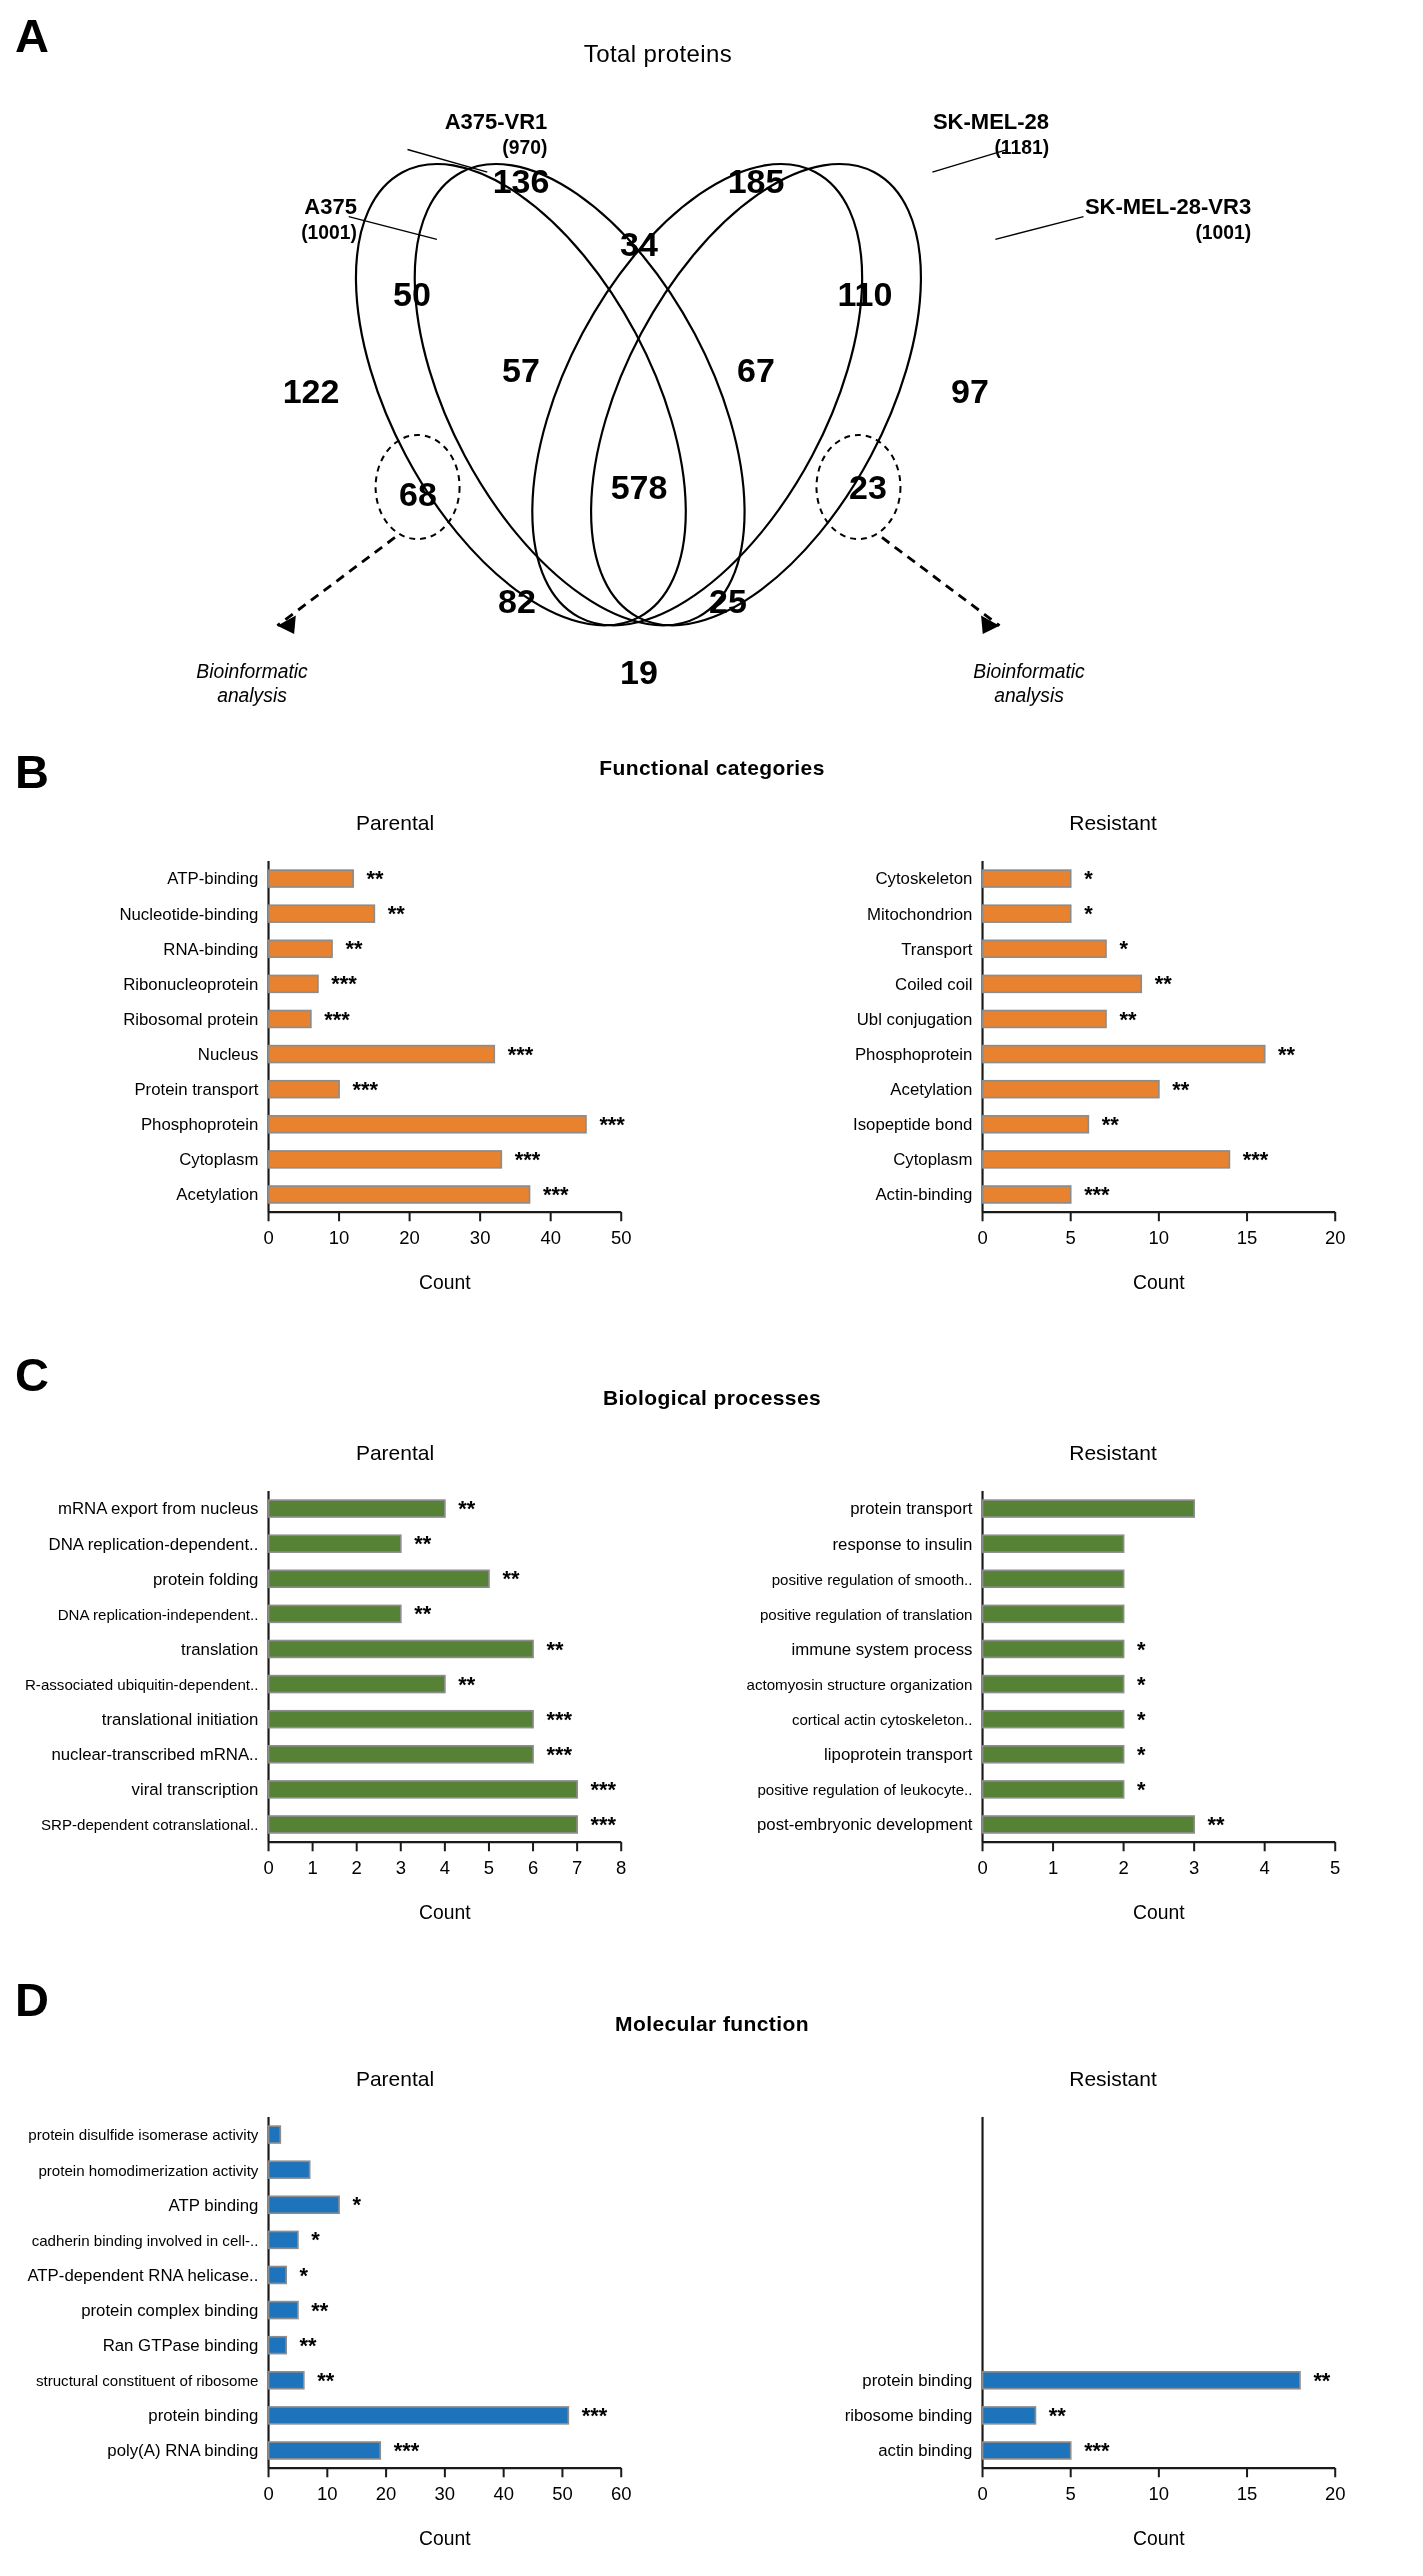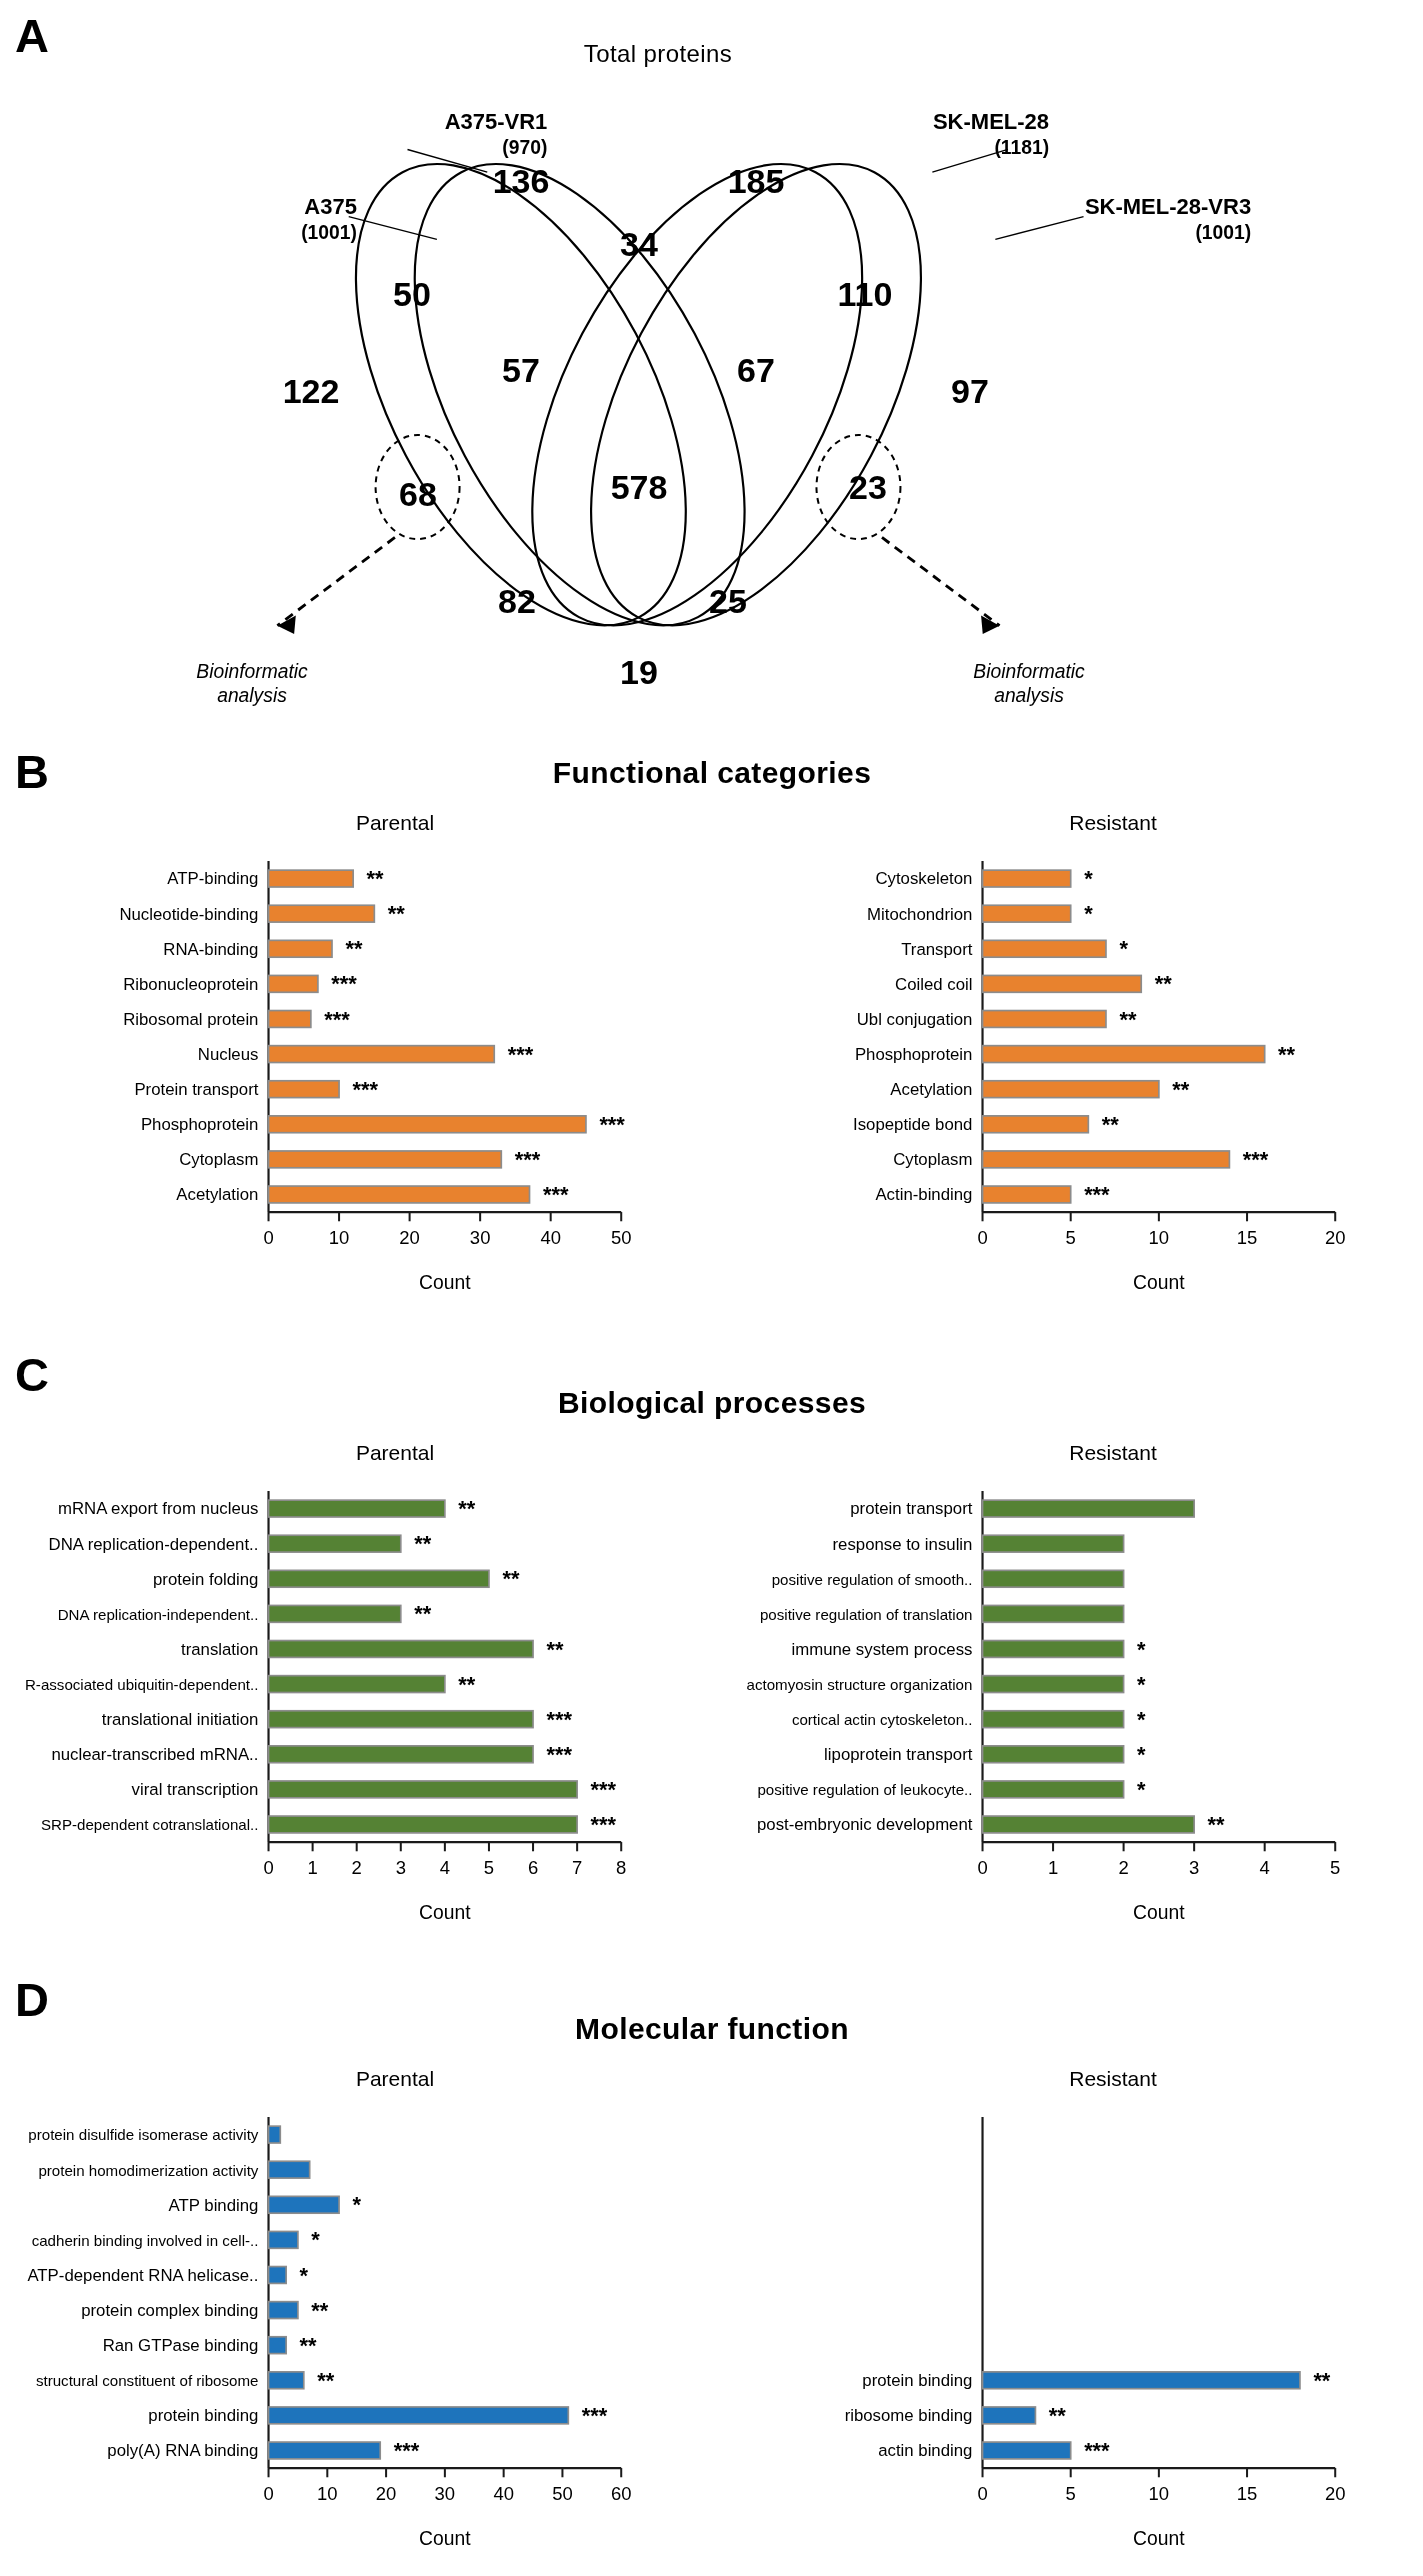--- a/index.html
+++ b/index.html
@@ -1,18 +1,18 @@
 <!DOCTYPE html>
 <html style="font-size:13.4px"><head>
 <meta charset="utf-8">
 <style>
   html,body{margin:0;padding:0;background:#fff;}
   body{width:1423px;height:2576px;position:relative;font-family:"Liberation Sans",sans-serif;color:#000;}
   .panel-letter{position:absolute;font-size:47px;font-weight:bold;line-height:1;}
-  .panel-title{position:absolute;font-size:30px;font-weight:bold;text-align:center;letter-spacing:0.4px;}
+  .panel-title{position:absolute;font-size:21px;font-weight:bold;text-align:center;letter-spacing:0.4px;}
   .group-title{position:absolute;font-size:21px;text-align:center;}
   .venn-wrap{position:absolute;left:0;top:0;width:1423px;height:739px;}
   .venn-num{position:absolute;font-size:34px;font-weight:bold;transform:translate(-50%,-50%);white-space:nowrap;}
   .venn-lbl{position:absolute;font-size:22px;font-weight:bold;text-align:right;transform:translateX(-50%);white-space:nowrap;line-height:1.25;}
   .venn-lbl .cnt{font-size:19.3px;font-weight:bold;display:block;}
   .venn-note{position:absolute;font-size:19.3px;font-style:italic;text-align:center;line-height:1.25;transform:translateX(-50%);white-space:nowrap;}
   .chart{position:absolute;}
   .chart svg{display:block;}
   .tick-lbl{font-size:22px;fill:#000;font-family:"Liberation Sans",sans-serif;}
   .cat-lbl{font-size:20px;fill:#000;font-family:"Liberation Sans",sans-serif;}

